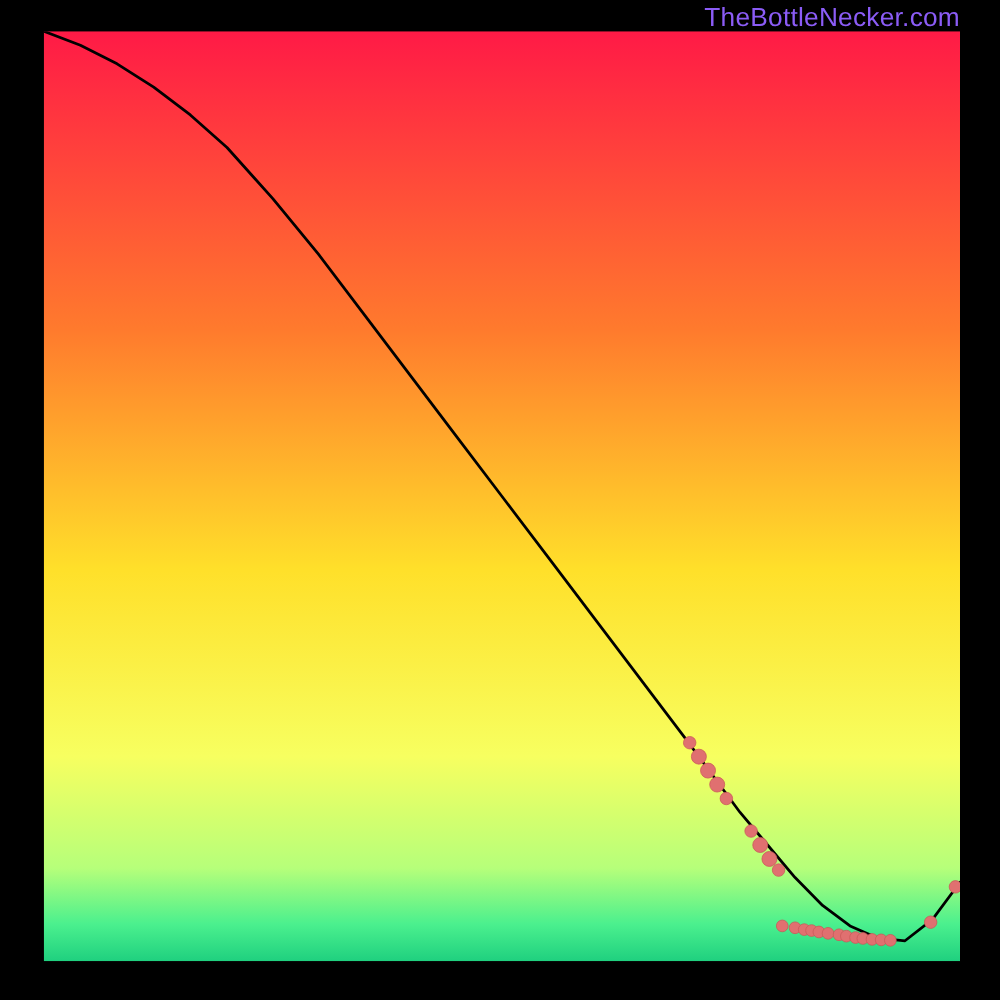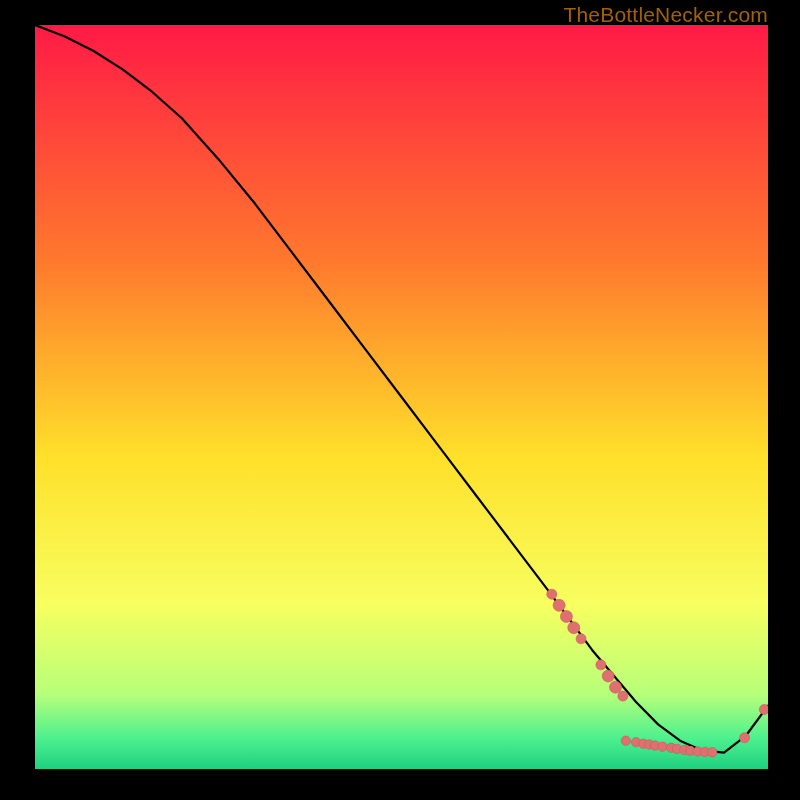--- a/index.html
+++ b/index.html
@@ -30,21 +30,21 @@
     left: 0;
     top: 0;
     width: 733px;
     height: 744px;
     display: block;
   }
   .watermark {
     position: absolute;
     top: 3px;
     right: 32px;
-    color: #a16207;
+    color: #8b5cf6;
     font-size: 21px;
     font-weight: 400;
     letter-spacing: 0.2px;
     user-select: none;
   }
 </style>
 </head>
 <body>
 
 <div class="stage">

